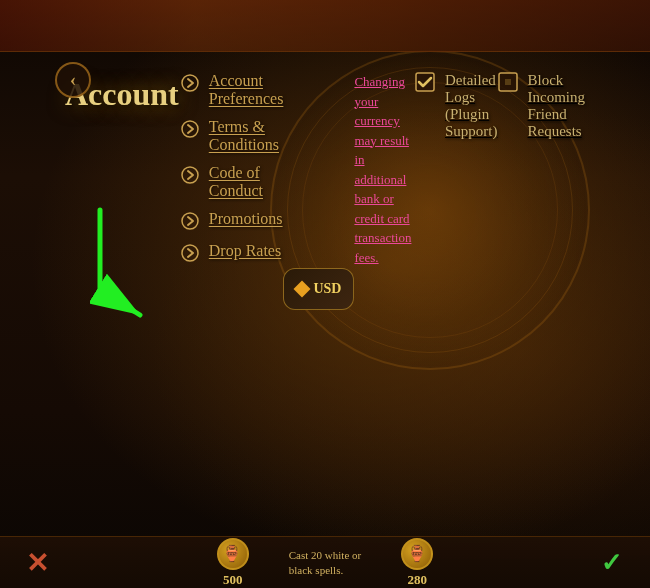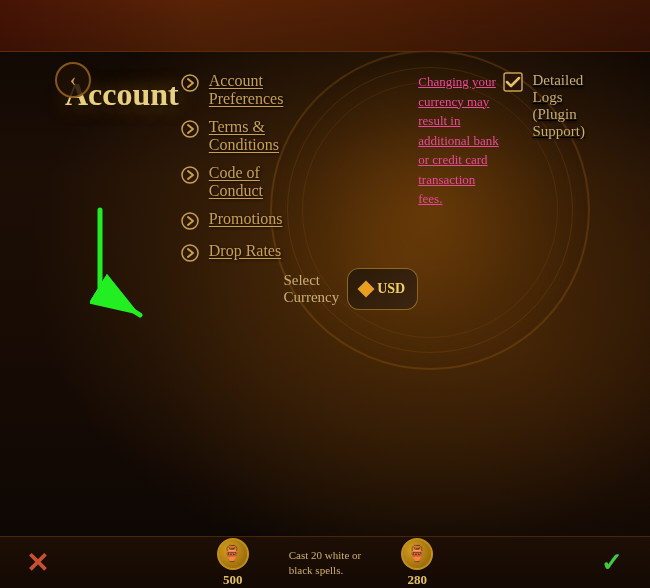--- a/index.html
+++ b/index.html
@@ -382,37 +382,43 @@
         <svg viewBox="0 0 18 18" fill="none">
           <circle cx="9" cy="9" r="8" stroke="#c8a050" stroke-width="1.5"></circle>
           <polyline points="7,5 12,9 7,13" stroke="#c8a050" stroke-width="2" stroke-linecap="round" stroke-linejoin="round"></polyline>
         </svg>
       </span>
       <span class="nav-link">Drop Rates</span>
     </li>
   </ul>
 
   <div class="currency-row">
-    <span class="currency-label">Select Currency</span>
     <div class="currency-badge">
       <div class="currency-diamond"></div>
       <span class="currency-text">USD</span>
     </div>
   </div>
 
   <p class="info-text">Changing your currency may result in additional bank or credit card transaction fees.</p>
 
   <div class="checkbox-row">
     <svg class="checkbox-icon" viewBox="0 0 20 20" fill="none">
       <rect x="1" y="1" width="18" height="18" rx="2" fill="rgba(40,20,5,0.8)" stroke="#c8a050" stroke-width="1.5"></rect>
       <polyline points="4,10 8,14 16,6" stroke="#e0c060" stroke-width="2.5" stroke-linecap="round" stroke-linejoin="round"></polyline>
     </svg>
     <span class="checkbox-label">Detailed Logs (Plugin Support)</span>
   </div>
 
+  <div class="checkbox-row">
+    <svg class="checkbox-icon" viewBox="0 0 20 20" fill="none">
+      <rect x="1" y="1" width="18" height="18" rx="2" fill="rgba(40,20,5,0.8)" stroke="#c8a050" stroke-width="1.5"></rect>
+      <rect x="7" y="7" width="6" height="6" fill="rgba(200,160,60,0.3)"></rect>
+    </svg>
+    <span class="checkbox-label">Block Incoming Friend Requests</span>
+  </div>
 
 </div>
 
 <div class="arrow-overlay">
   <svg width="80" height="130" viewBox="0 0 80 130">
     <defs>
       <marker id="arrowhead" markerWidth="10" markerHeight="7" refX="10" refY="3.5" orient="auto">
         <polygon points="0 0, 10 3.5, 0 7" fill="#22ee22"></polygon>
       </marker>
     </defs>

